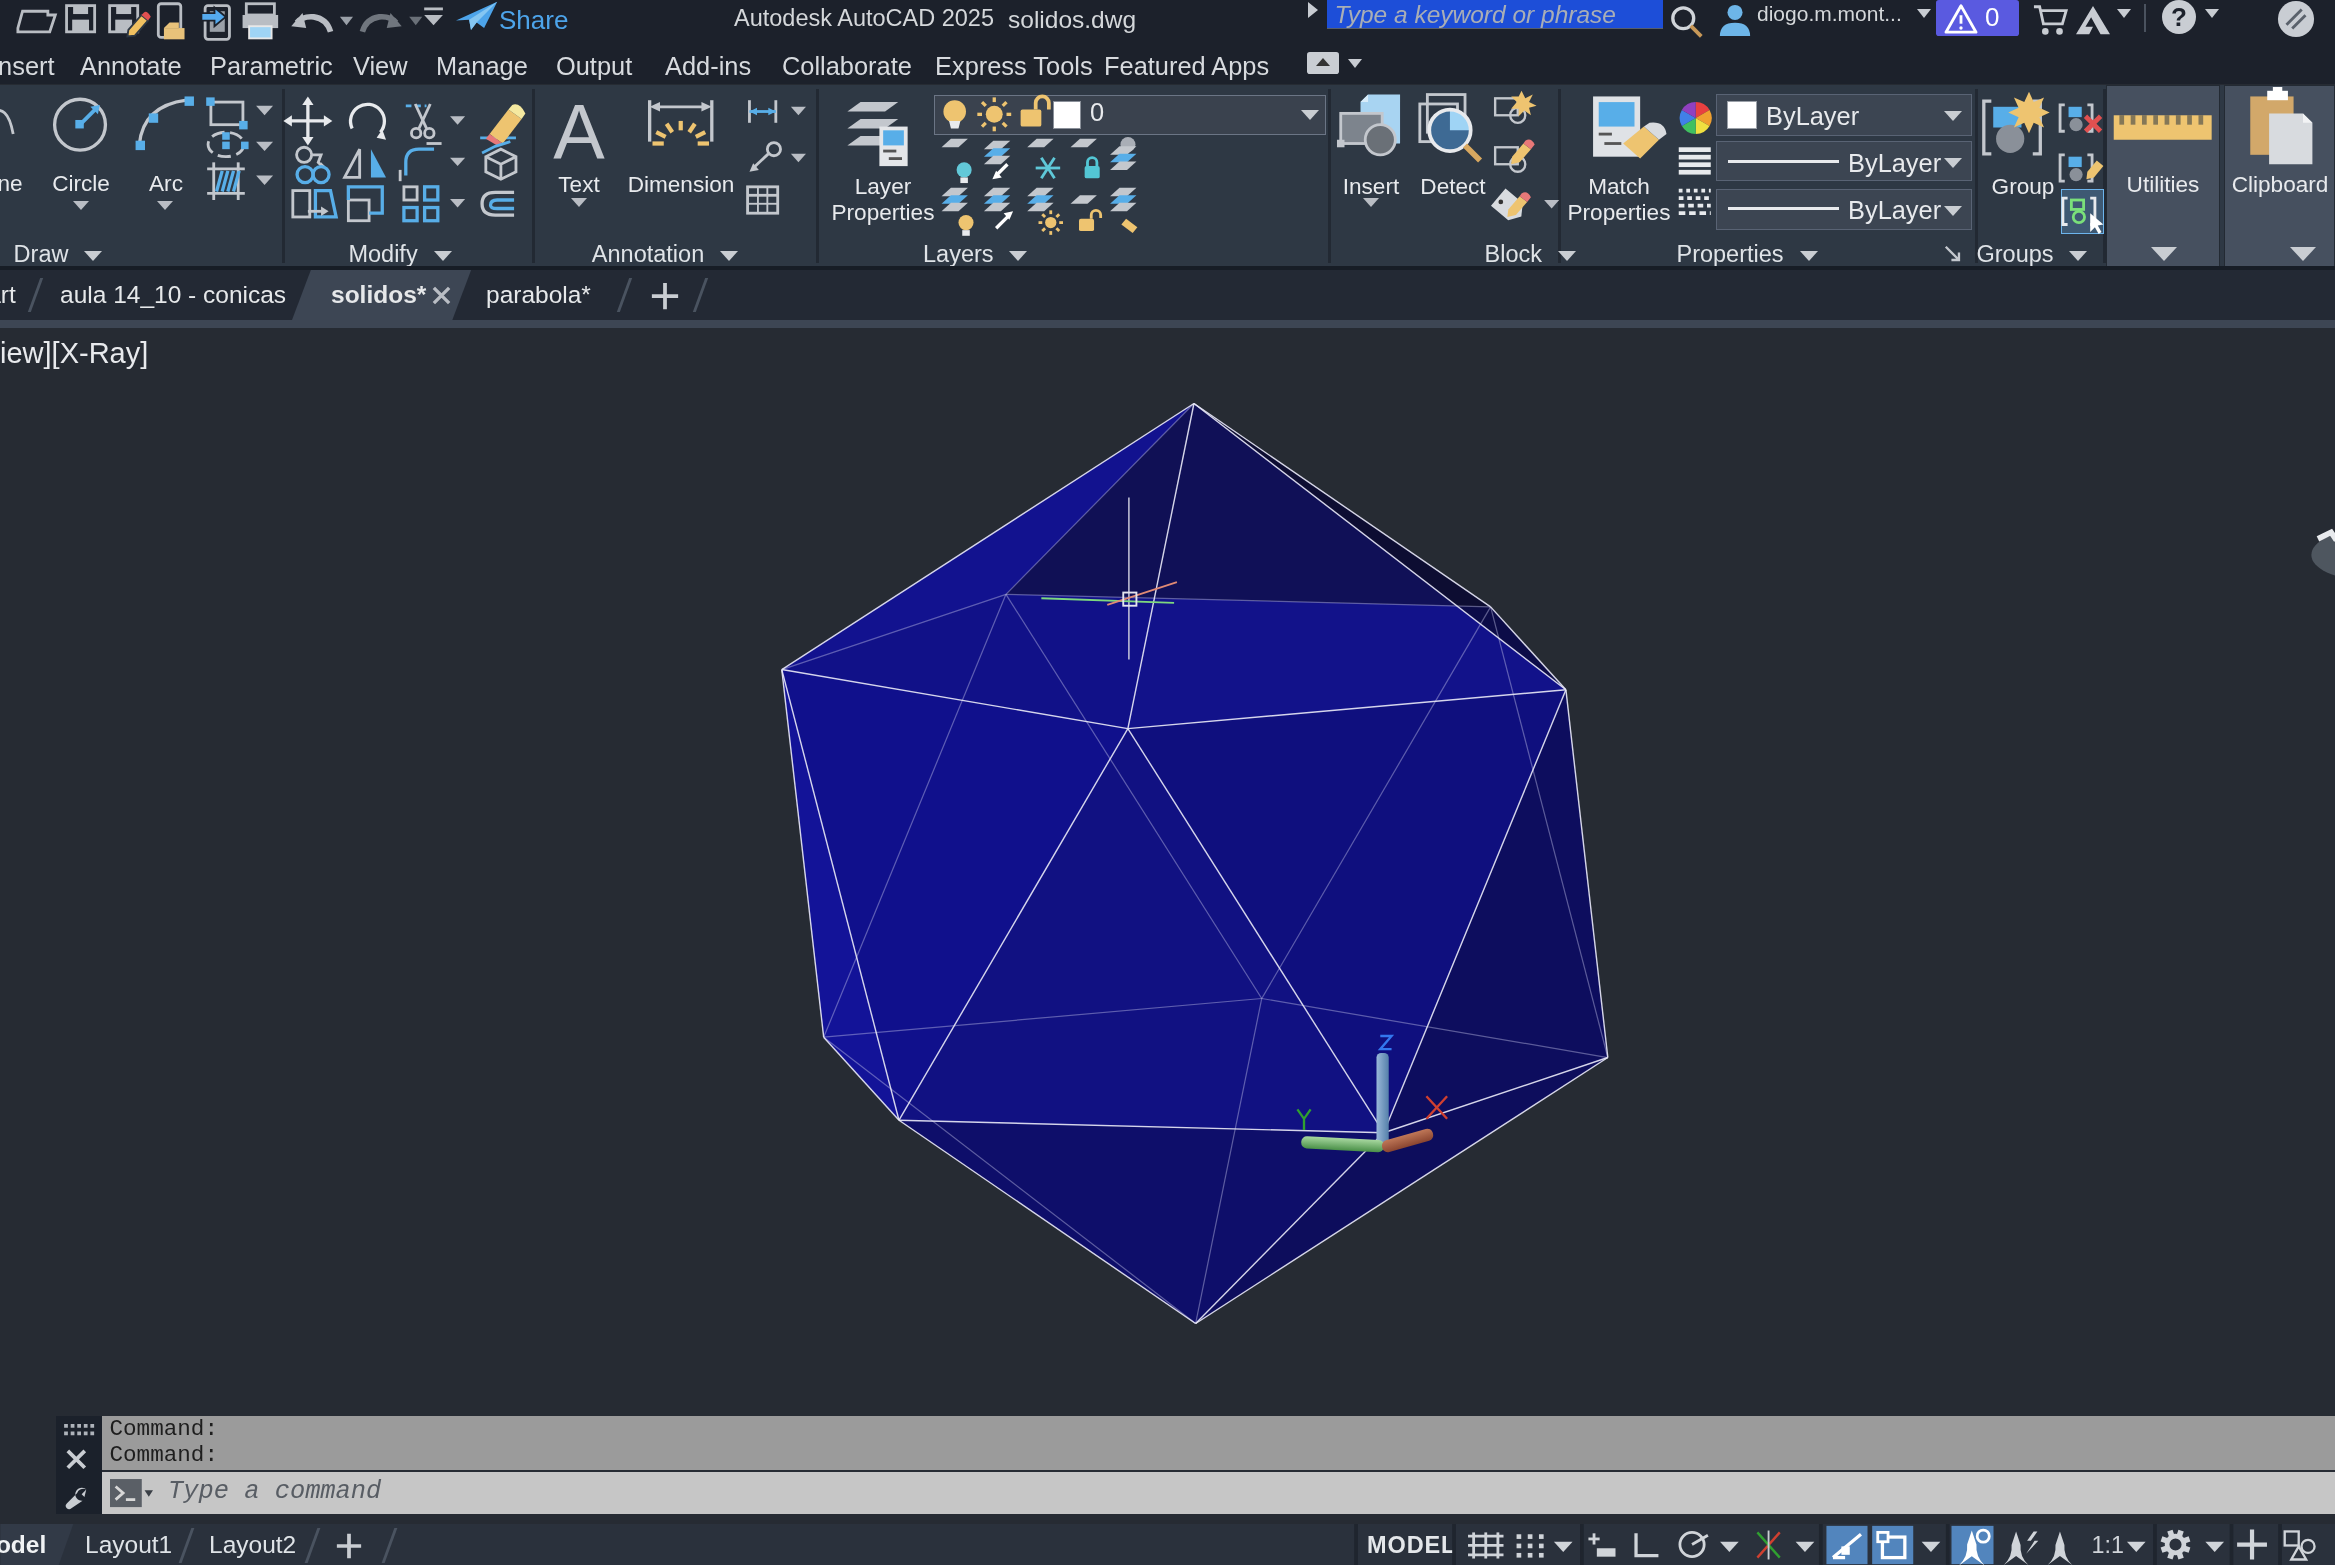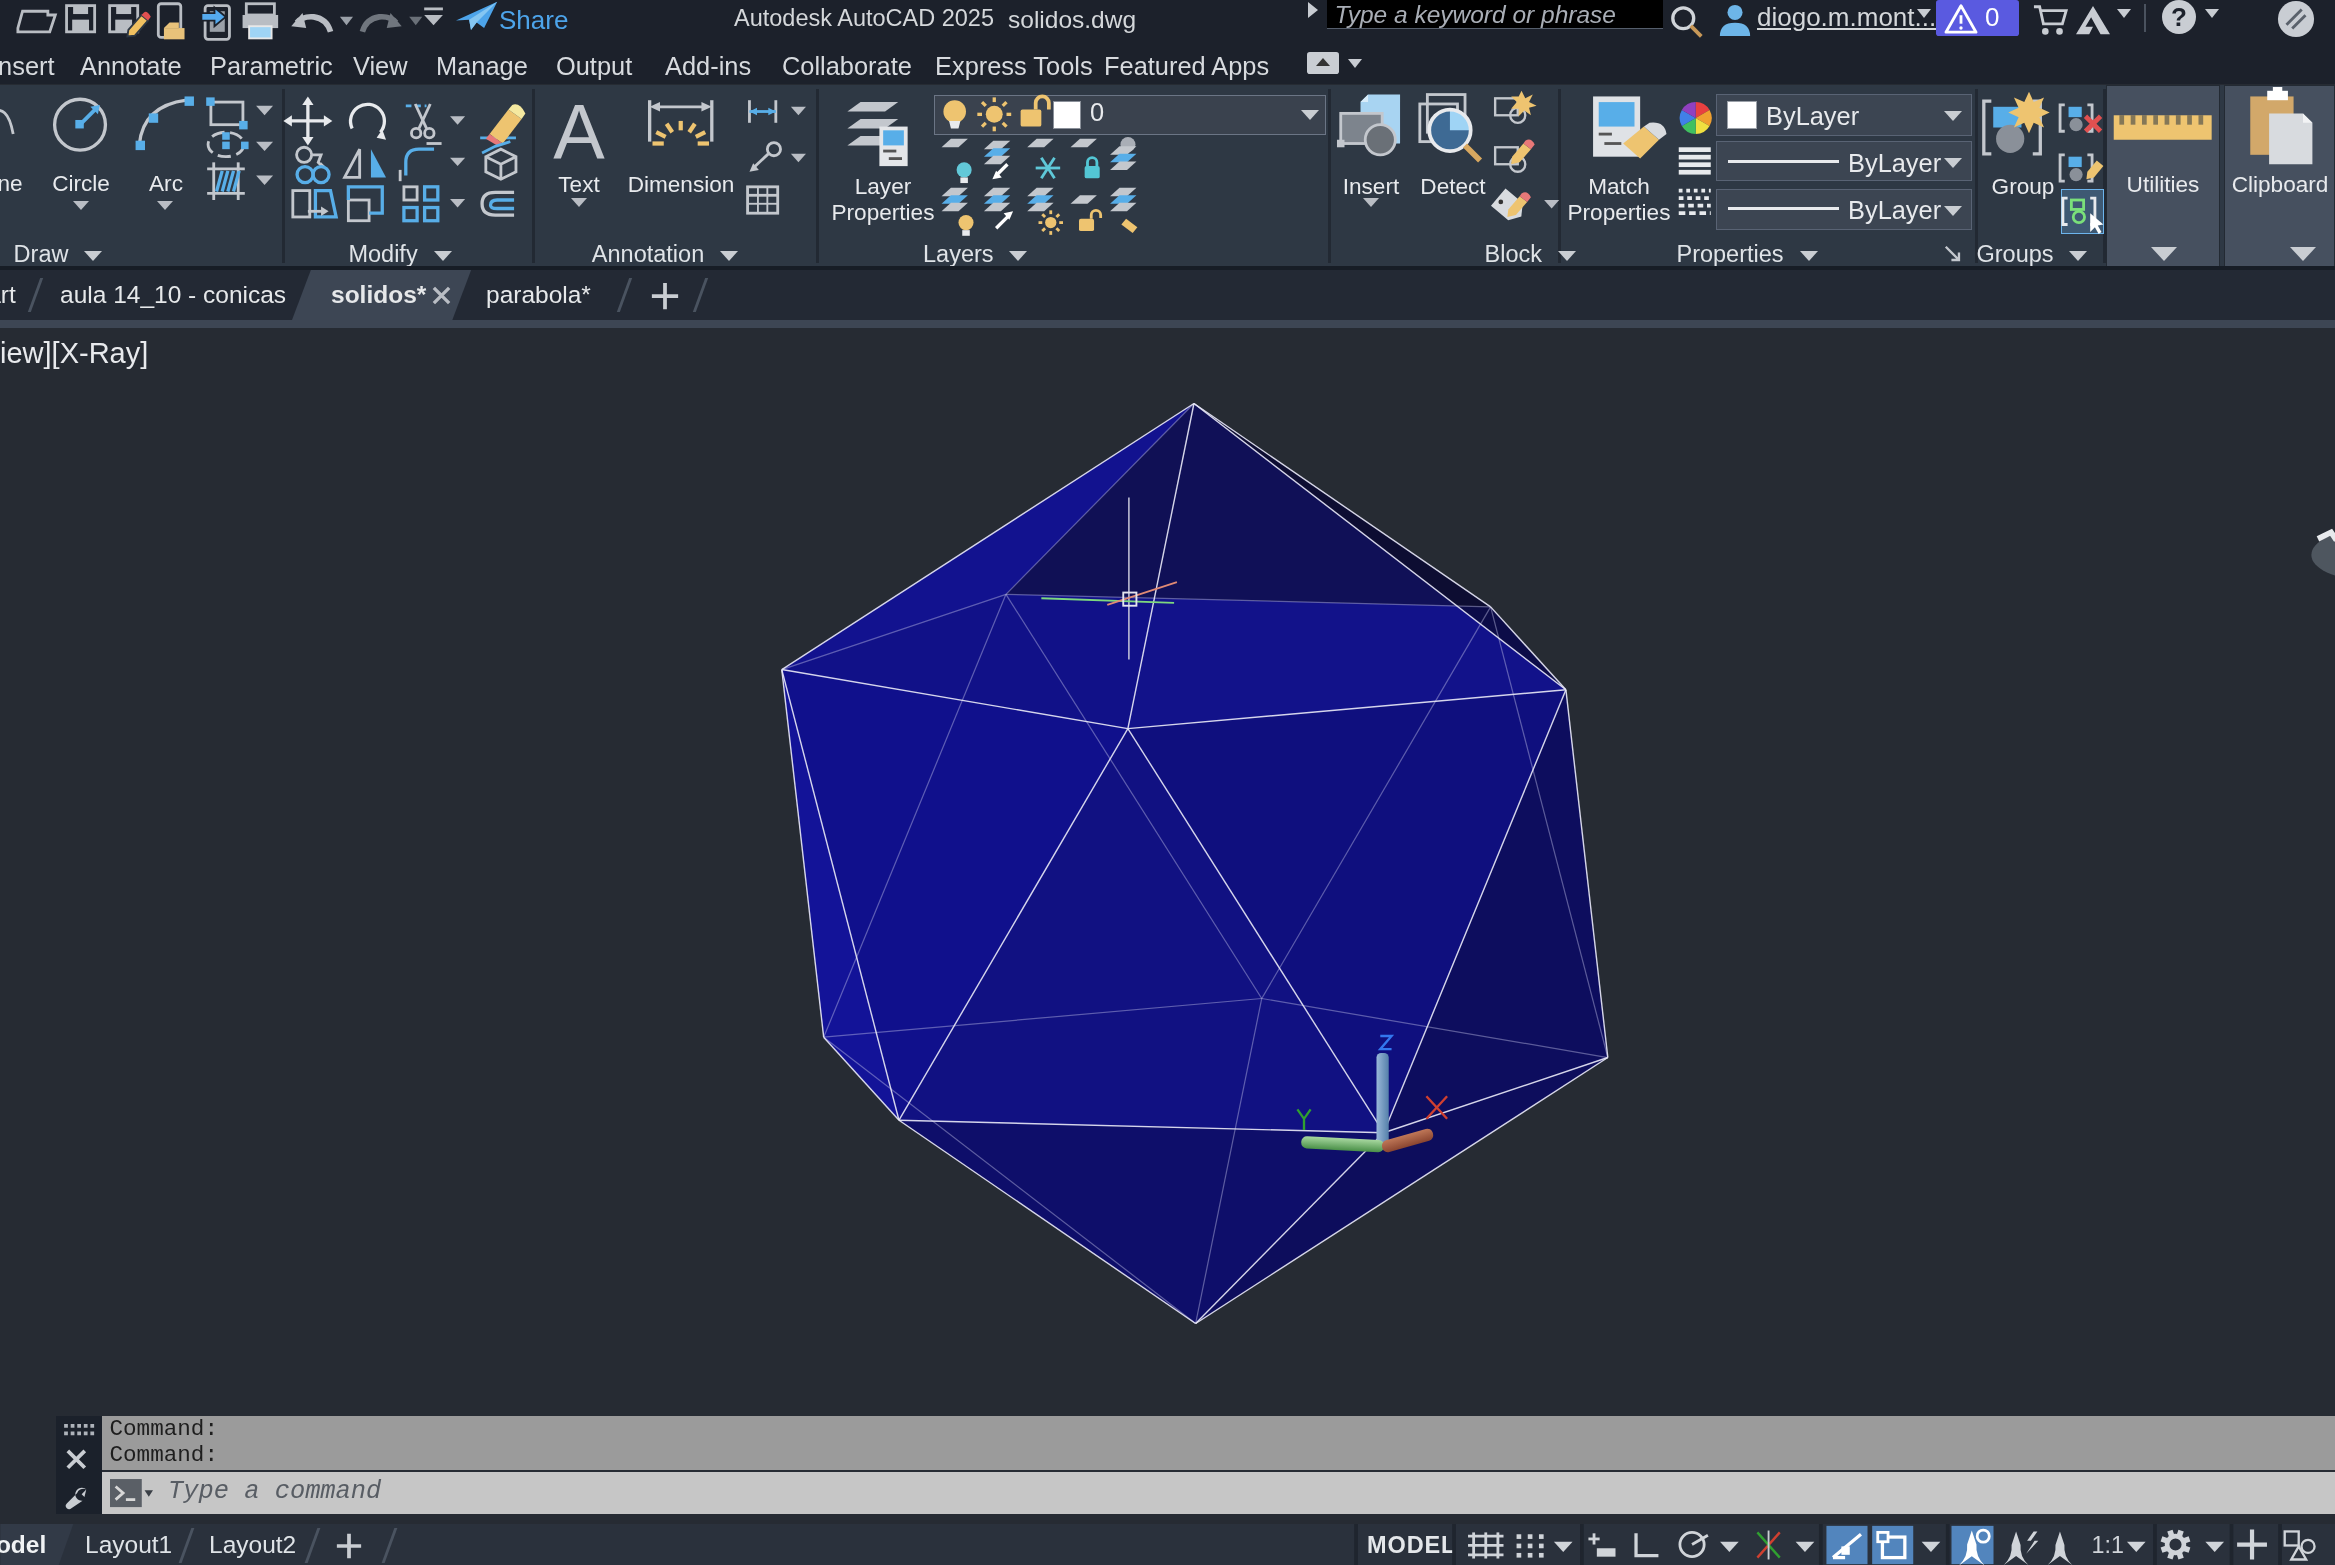--- a/index.html
+++ b/index.html
@@ -72,32 +72,32 @@
         <path d="M430 18 l14 0 l-7 9 z" fill="#6a7078"></path>
         <rect x="446" y="8" width="20" height="3" fill="#b9bdc3"></rect>
         <path d="M446 16 l20 0 l-10 11 z" fill="#b9bdc3"></path>
         <path d="M480 22 L524 2 L510 30 L502 24 L496 32 L494 21 Z" fill="#4da4ea"></path>
         <path d="M524 2 L502 24 L496 32 L494 21 Z" fill="#85c6f2"></path>
       </svg>
       <div class="abs" style="left:499px;top:4.7px;font-size:26px;color:#4da4ea;text-align:right;">Share</div>
       <div class="abs" style="left:734px;top:4.7px;font-size:23.5px;color:#d4d7da;">Autodesk AutoCAD 2025</div>
       <div class="abs" style="left:1008px;top:6px;font-size:24.5px;color:#d4d7da;">solidos.dwg</div>
       <div class="abs" style="left:1308px;top:1.9px;width:0;height:0;border-top:8.5px solid transparent;border-bottom:8.5px solid transparent;border-left:10.4px solid #c8ccd2;"></div>
-      <div class="abs" style="left:1327px;top:0px;width:336px;height:29px;background:#000000;border-bottom:0.9px solid #555e6c;">
+      <div class="abs" style="left:1327px;top:0px;width:336px;height:29px;background:#1d4ed8;border-bottom:0.9px solid #555e6c;">
         <span style="position:absolute;left:7.5px;top:0.9px;font-style:italic;font-size:24.5px;color:#a9aeb6;">Type a keyword or phrase</span>
       </div>
       <svg class="abs" style="left:1669px;top:3.8px" width="38" height="38" viewBox="0 0 40 40">
         <circle cx="15" cy="15" r="11" fill="none" stroke="#d0d4d9" stroke-width="3.5"></circle>
         <line x1="23" y1="23" x2="34" y2="34" stroke="#c89858" stroke-width="4"></line>
       </svg>
       <svg class="abs" style="left:1718px;top:1.9px" width="34" height="36" viewBox="0 0 36 38">
         <circle cx="18" cy="11" r="8" fill="#6db5e8"></circle>
         <path d="M2 36 Q2 22 18 22 Q34 22 34 36 Z" fill="#6db5e8"></path>
       </svg>
-      <div class="abs" style="left:1757px;top:1.9px;font-size:26px;color:#d4d7da;text-decoration:underline;">diogo.m.mont...</div>
+      <div class="abs" style="left:1757px;top:1.9px;font-size:21px;color:#d4d7da;">diogo.m.mont...</div>
       <div class="abs" style="left:1917px;top:9.4px;width:0;height:0;border-left:7.5px solid transparent;border-right:7.5px solid transparent;border-top:9.4px solid #c8ccd2;"></div>
       <div class="abs" style="left:1936px;top:0px;width:83px;height:36px;background:#5a5ae0;border-radius:2.8px;"></div>
       <svg class="abs" style="left:1944px;top:2.8px" width="34" height="32" viewBox="0 0 36 34">
         <path d="M18 3 L34 31 L2 31 Z" fill="none" stroke="#ffffff" stroke-width="3" stroke-linejoin="round"></path>
         <line x1="18" y1="13" x2="18" y2="22" stroke="#fff" stroke-width="3"></line>
         <circle cx="18" cy="26.5" r="1.8" fill="#fff"></circle>
       </svg>
       <div class="abs" style="left:1985px;top:1.9px;font-size:26px;color:#fff;">0</div>
       <svg class="abs" style="left:2032px;top:2.8px" width="38" height="36" viewBox="0 0 40 38">
         <path d="M2 4 L8 4 L12 22 L32 22 L36 8 L10 8" fill="none" stroke="#c8ccd2" stroke-width="3"></path>

